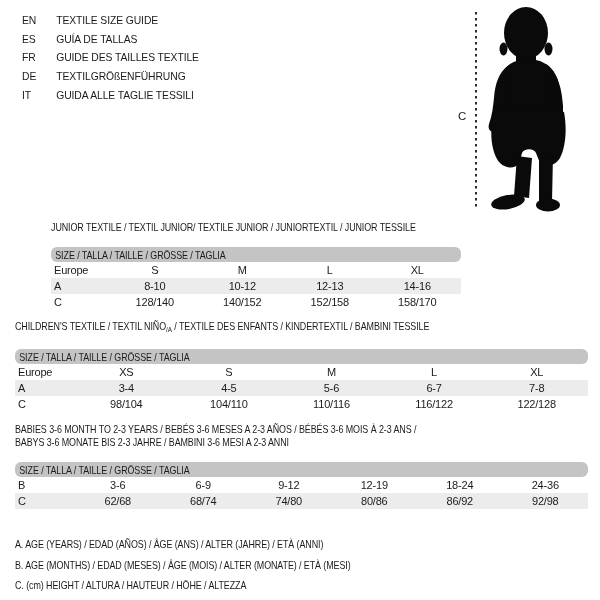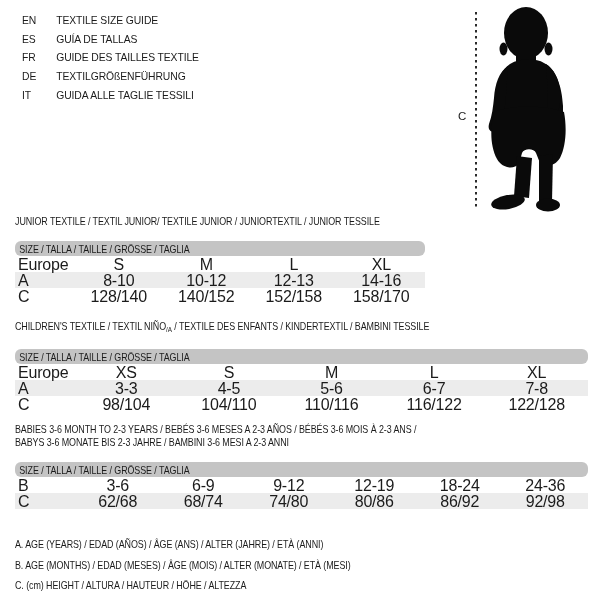--- a/index.html
+++ b/index.html
@@ -17,29 +17,29 @@
   .lang-list{position:absolute;left:22px;top:11px;transform:scaleX(0.9);transform-origin:0 0;white-space:nowrap;}
   .lang-row{display:flex;height:18.6px;align-items:center;font-size:11.5px;letter-spacing:-0.1px;}
   .lang-code{width:38px;flex:0 0 38px;}
   
   .figure{position:absolute;left:450px;top:4px;width:150px;height:212px;}
   .c-label{position:absolute;left:8px;top:106px;font-size:11.5px;}
   .dotted-svg{position:absolute;left:24px;top:4px;}
   .baby-svg{position:absolute;left:34px;top:2px;}
   
   .section{position:absolute;left:15px;}
-  .s0{top:215px;width:410px;}
+  .s0{top:221px;width:410px;margin-left:36px;}
   .s1{top:320px;width:573px;}
   .s2{top:423px;width:573px;}
   .sec-title{font-size:10.5px;line-height:13px;transform:scaleX(0.85);transform-origin:0 0;white-space:nowrap;letter-spacing:-0.1px;}
   .sec-title .sub{font-size:7.5px;vertical-align:-2px;}
   .tbl{margin-top:13px;}
   .size-bar{height:15px;background:var(--bar);display:flex;align-items:center;overflow:hidden;border-radius:6px;}
   .bar-text{padding-left:5px;font-size:10.5px;transform:scaleX(0.85);transform-origin:0 0;white-space:nowrap;letter-spacing:-0.1px;}
-  .trow{display:flex;height:16px;font-size:16px;letter-spacing:-0.2px;}
+  .trow{display:flex;height:16px;align-items:center;font-size:11px;letter-spacing:-0.2px;}
   .trow.shade{background:var(--shade);}
   .tlabel{flex:0 0 60px;width:60px;padding-left:3px;box-sizing:border-box;}
   .tcell{flex:1;text-align:center;}
   
   .notes{position:absolute;left:15px;top:534px;transform:scaleX(0.85);transform-origin:0 0;white-space:nowrap;}
   .note-line{font-size:10.5px;line-height:20.5px;letter-spacing:-0.1px;}
 </style>
 </head>
 <body>
 
@@ -132,21 +132,21 @@
           <div class="trow">
             <div class="tlabel">Europe</div>
             <div class="tcell">XS</div>
             <div class="tcell">S</div>
             <div class="tcell">M</div>
             <div class="tcell">L</div>
             <div class="tcell">XL</div>
           </div>
           <div class="trow shade">
             <div class="tlabel">A</div>
-            <div class="tcell">3-3</div>
+            <div class="tcell">3-4</div>
             <div class="tcell">4-5</div>
             <div class="tcell">5-6</div>
             <div class="tcell">6-7</div>
             <div class="tcell">7-8</div>
           </div>
           <div class="trow">
             <div class="tlabel">C</div>
             <div class="tcell">98/104</div>
             <div class="tcell">104/110</div>
             <div class="tcell">110/116</div>

